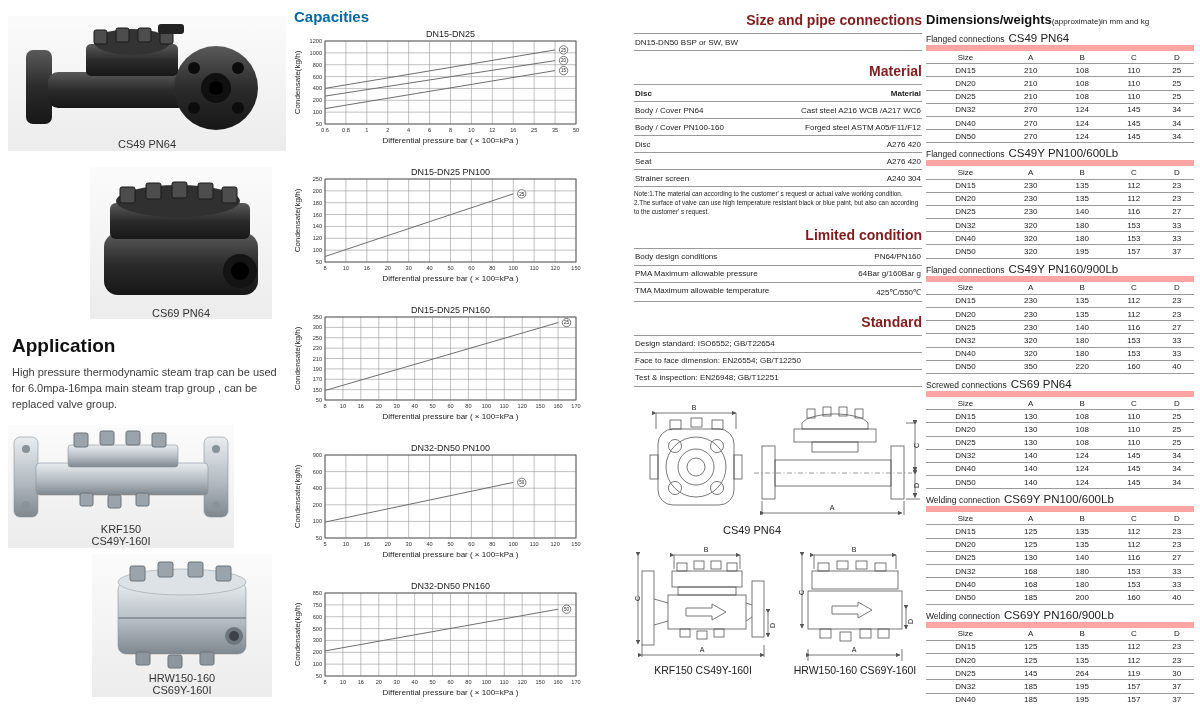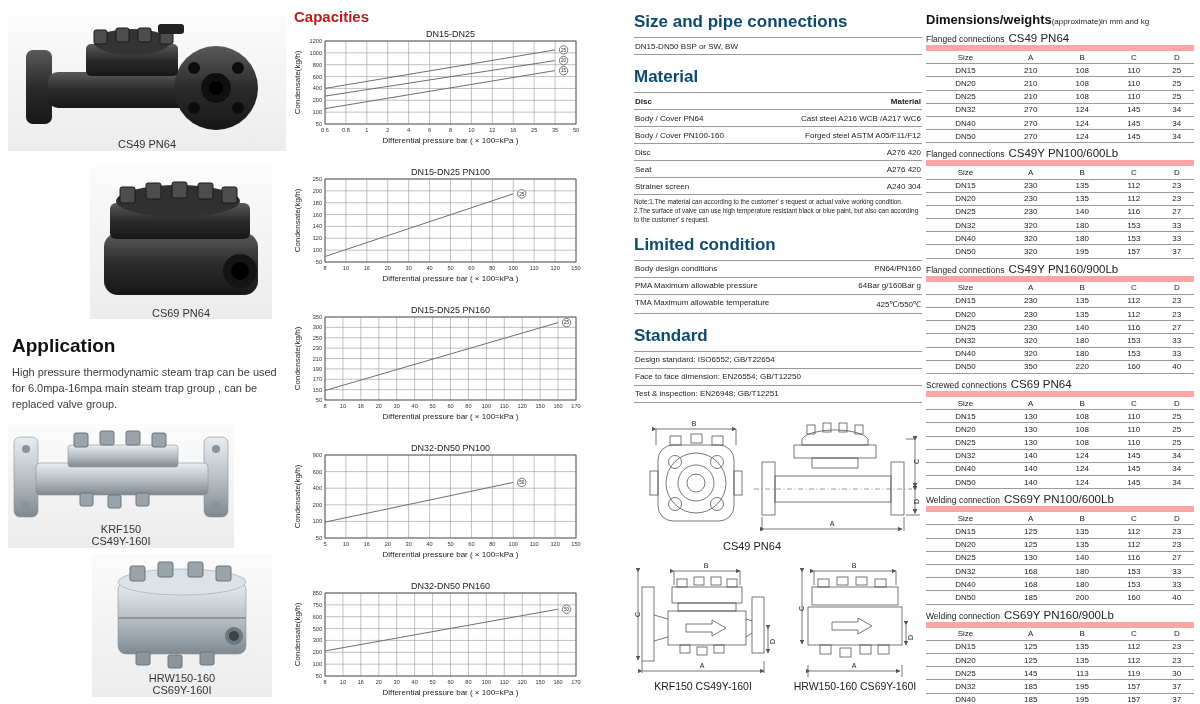--- a/index.html
+++ b/index.html
@@ -9,25 +9,25 @@
   
   #col-photos{left:8px;width:278px;height:704px;overflow:hidden;}
   .photo{margin:0;padding:0;}
   .photo svg{display:block;}
   .photo figcaption{font-size:11px;color:#333;text-align:center;line-height:12.5px;margin-top:2px;}
   .pbg{background:linear-gradient(180deg,#fbfbfb,#ececec);}
   #app-title{font-size:19px;font-weight:bold;color:#111;margin:16px 4px 8px 4px;}
   #app-body{font-size:11px;color:#3c3c3c;line-height:1.45;margin:0 4px;}
   
   #col-caps{left:292px;width:300px;top:6px;}
-  #caps-title{font-size:15px;font-weight:bold;color:#b91c1c;margin:2px 0 3px 2px;}
+  #caps-title{font-size:15px;font-weight:bold;color:#0369a1;margin:2px 0 3px 2px;}
   .chartblock{margin-bottom:2px;}
   
   #col-specs{left:634px;width:288px;top:12px;}
-  .sec-title{font-size:17px;font-weight:bold;color:#0c4a6e;margin:0 0 5px 0;}
+  .sec-title{font-size:14px;font-weight:bold;color:#7f1d1d;margin:0 0 5px 0;text-align:right;}
   .specrows{margin-bottom:12px;}
   .specrow{font-size:8px;color:#222;border-top:1px solid #9a9a9a;padding:3.5px 1px;}
   .specrow:last-child{border-bottom:1px solid #9a9a9a;}
   .kv{display:flex;justify-content:space-between;}
   .kv .v{text-align:right;}
   .hdr{font-weight:bold;}
   .notes{font-size:6.4px;color:#222;line-height:1.4;margin:3px 0 10px 0;}
   
   #col-dims{left:926px;width:268px;top:10px;}
   #dims-title{font-size:13px;font-weight:bold;color:#111;display:inline;}
@@ -883,21 +883,21 @@
           <tr>
             <td>DN20</td>
             <td>125</td>
             <td>135</td>
             <td>112</td>
             <td>23</td>
           </tr>
           <tr>
             <td>DN25</td>
             <td>145</td>
-            <td>113</td>
+            <td>264</td>
             <td>119</td>
             <td>30</td>
           </tr>
           <tr>
             <td>DN32</td>
             <td>185</td>
             <td>195</td>
             <td>157</td>
             <td>37</td>
           </tr>

